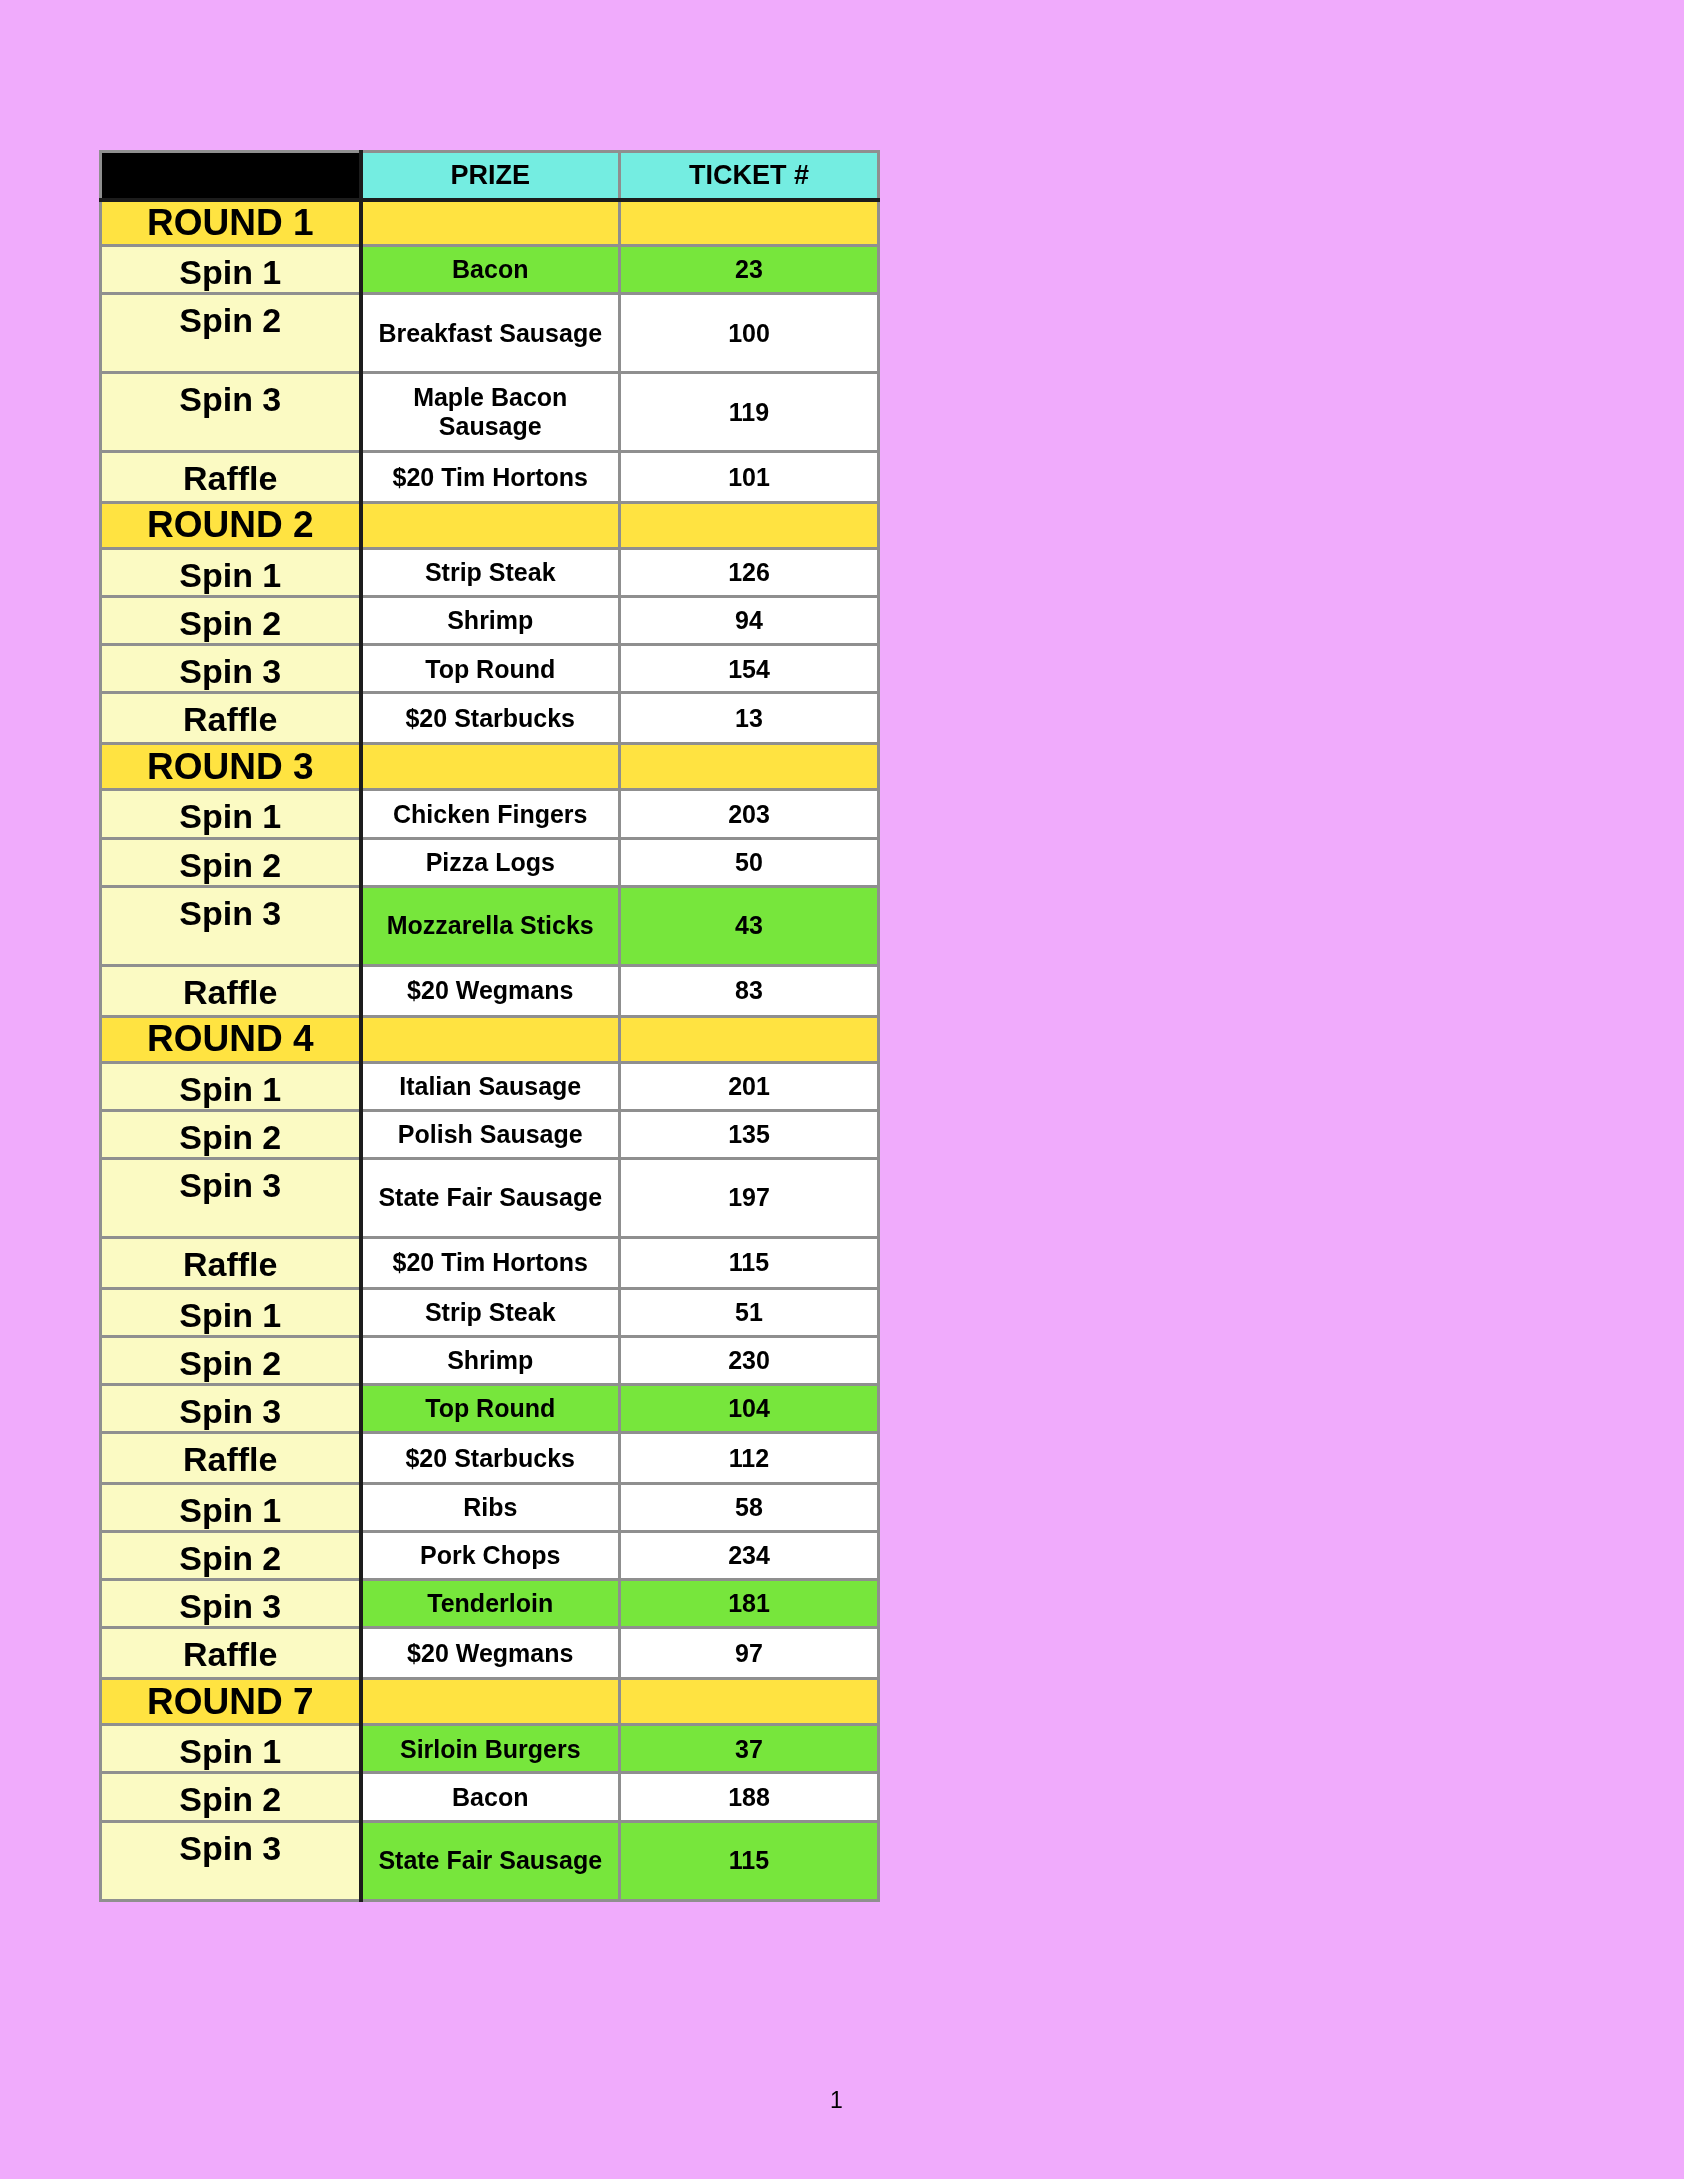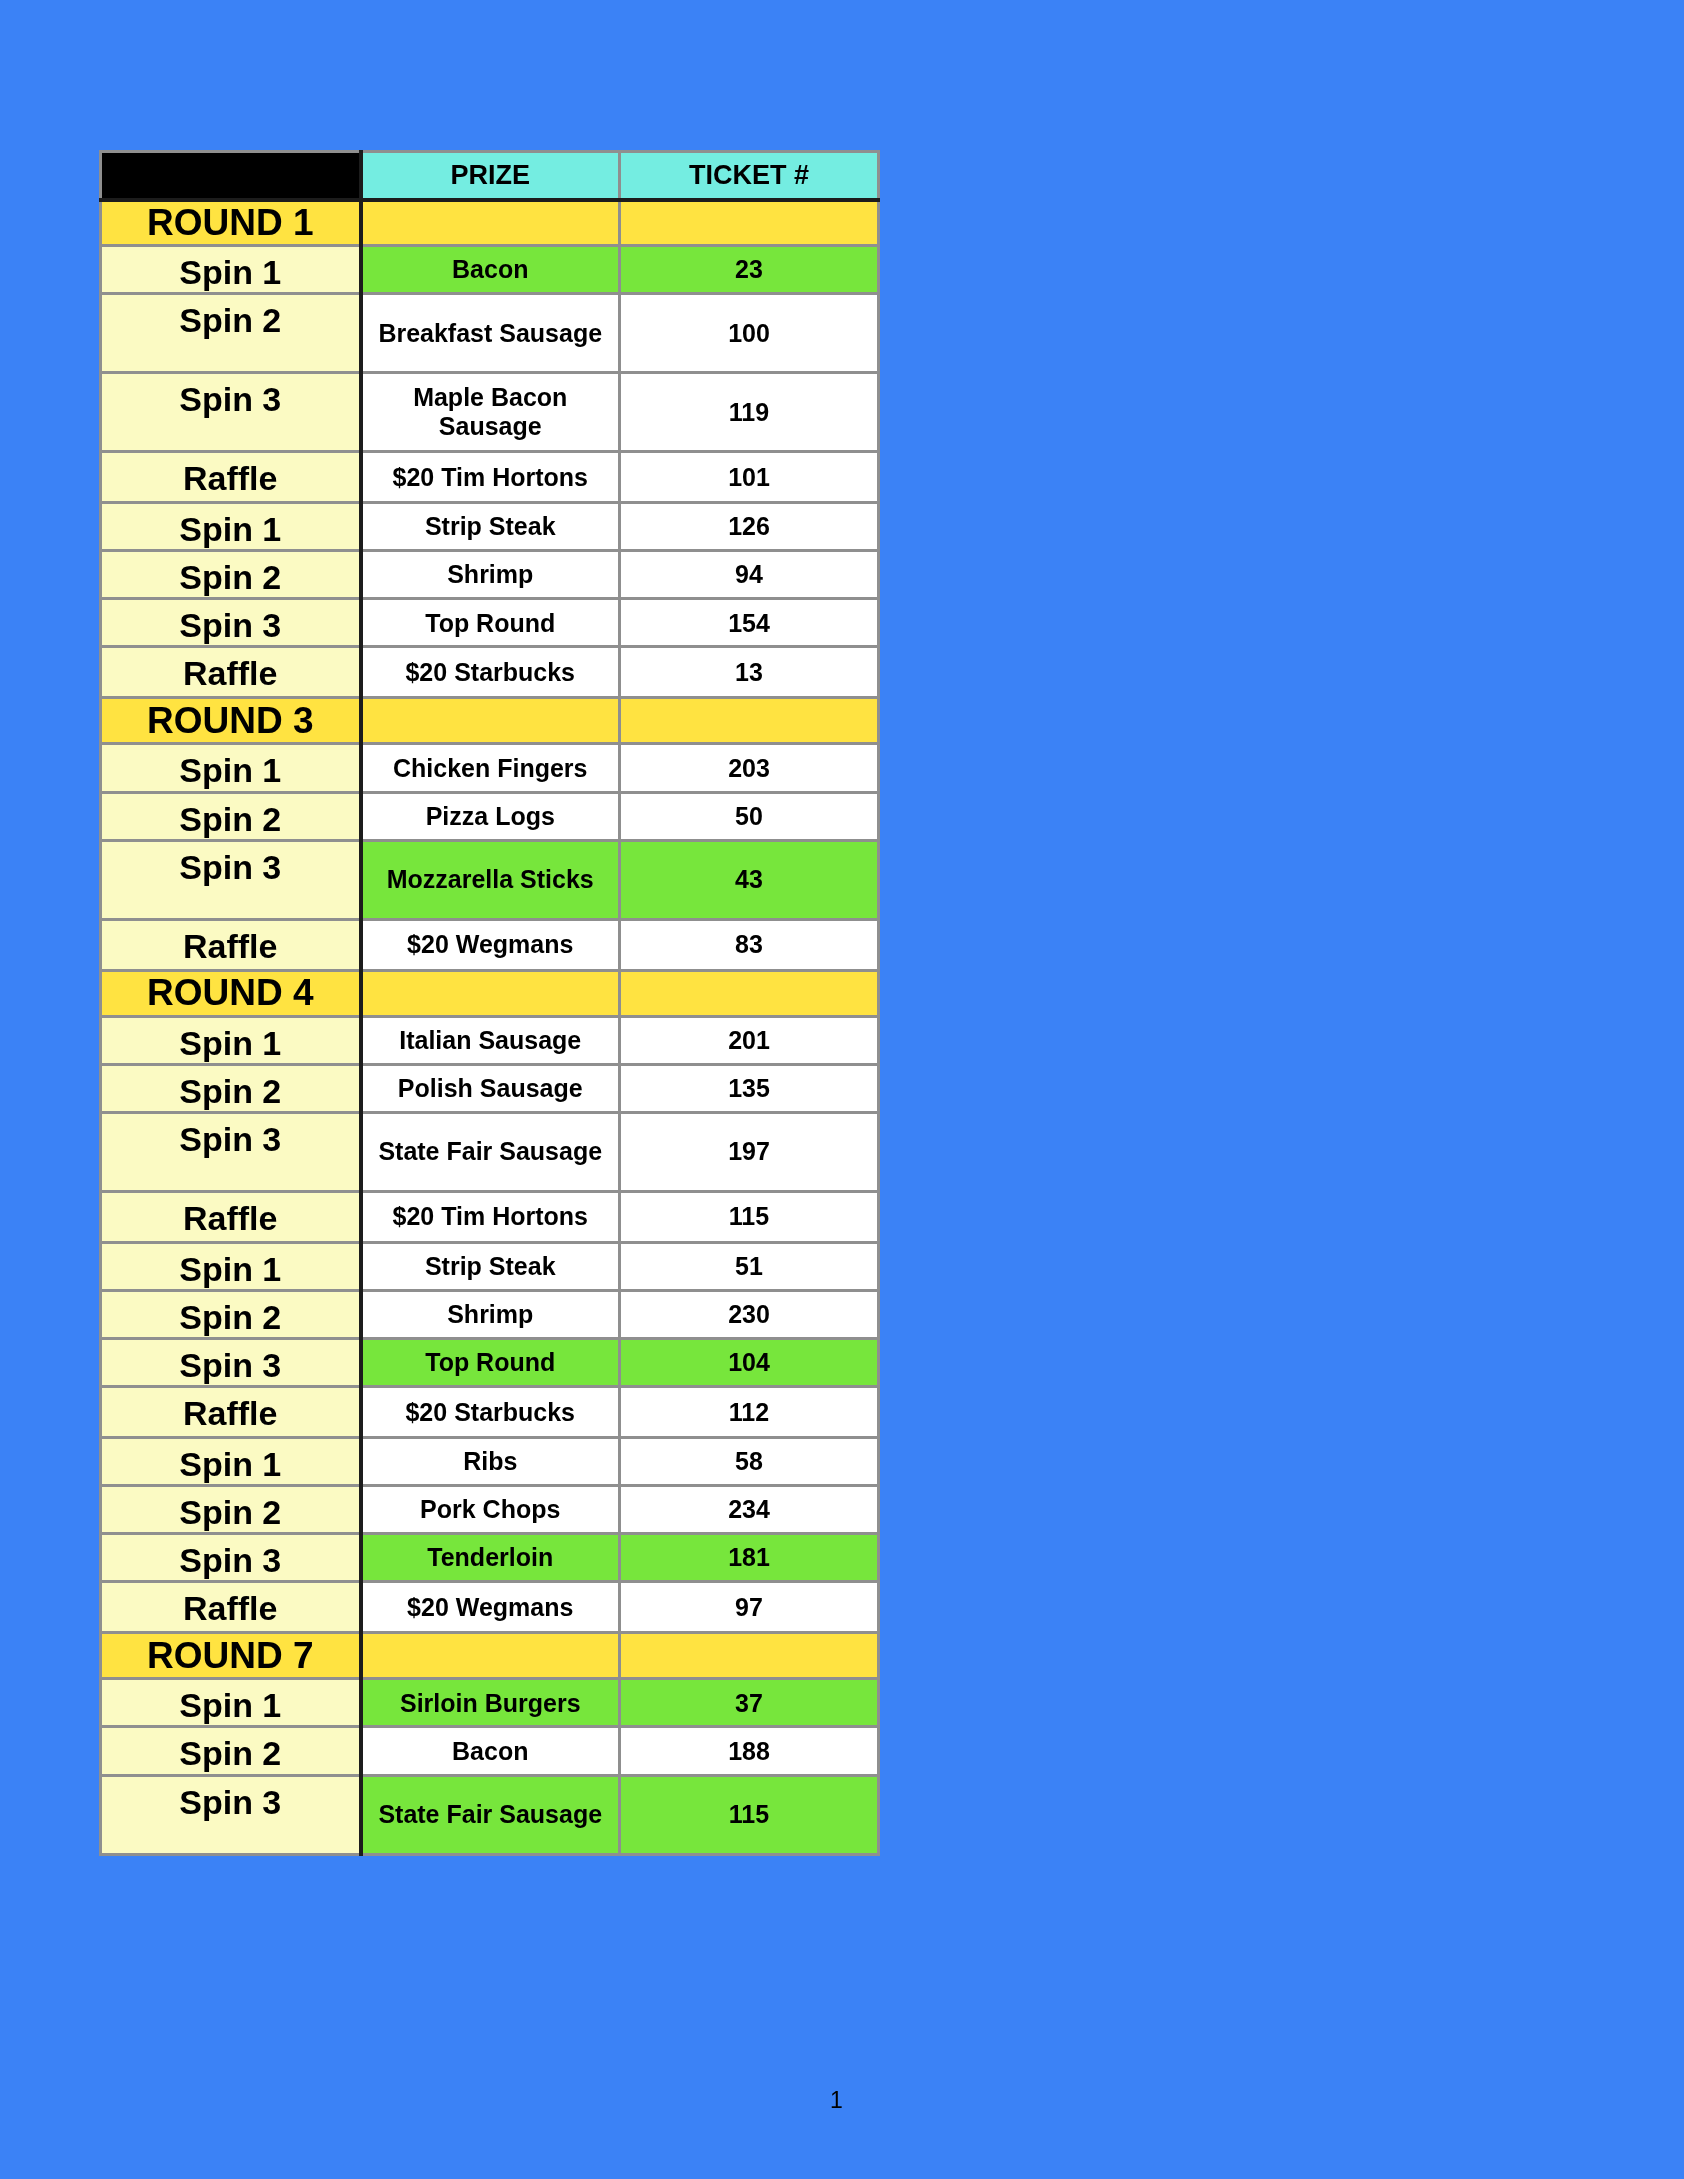--- a/index.html
+++ b/index.html
@@ -10,21 +10,21 @@
   body {
     width: 1684px;
     height: 2179px;
     position: relative;
     font-family: "Liberation Sans", sans-serif;
     color: var(--text, #000);
   }
   .page {
     position: absolute;
     inset: 0;
-    background: #3b82f6;
+    background: #f0abfc;
   }
   table.prize-table {
     position: absolute;
     left: 99px;
     top: 150px;
     border-collapse: collapse;
     table-layout: fixed;
     width: 779px;
   }
   th, td {
@@ -121,20 +121,25 @@
         <tr class="spin tall">
           <td class="label-cell">Spin 3</td>
           <td class="prize-cell">Maple Bacon Sausage</td>
           <td class="ticket-cell">119</td>
         </tr>
         <tr class="raffle">
           <td class="label-cell">Raffle</td>
           <td class="prize-cell">$20 Tim Hortons</td>
           <td class="ticket-cell">101</td>
         </tr>
+        <tr class="round">
+          <td class="label-cell">ROUND 2</td>
+          <td class="prize-cell round-cell"></td>
+          <td class="ticket-cell round-cell"></td>
+        </tr>
         <tr class="spin">
           <td class="label-cell">Spin 1</td>
           <td class="prize-cell">Strip Steak</td>
           <td class="ticket-cell">126</td>
         </tr>
         <tr class="spin">
           <td class="label-cell">Spin 2</td>
           <td class="prize-cell">Shrimp</td>
           <td class="ticket-cell">94</td>
         </tr>

